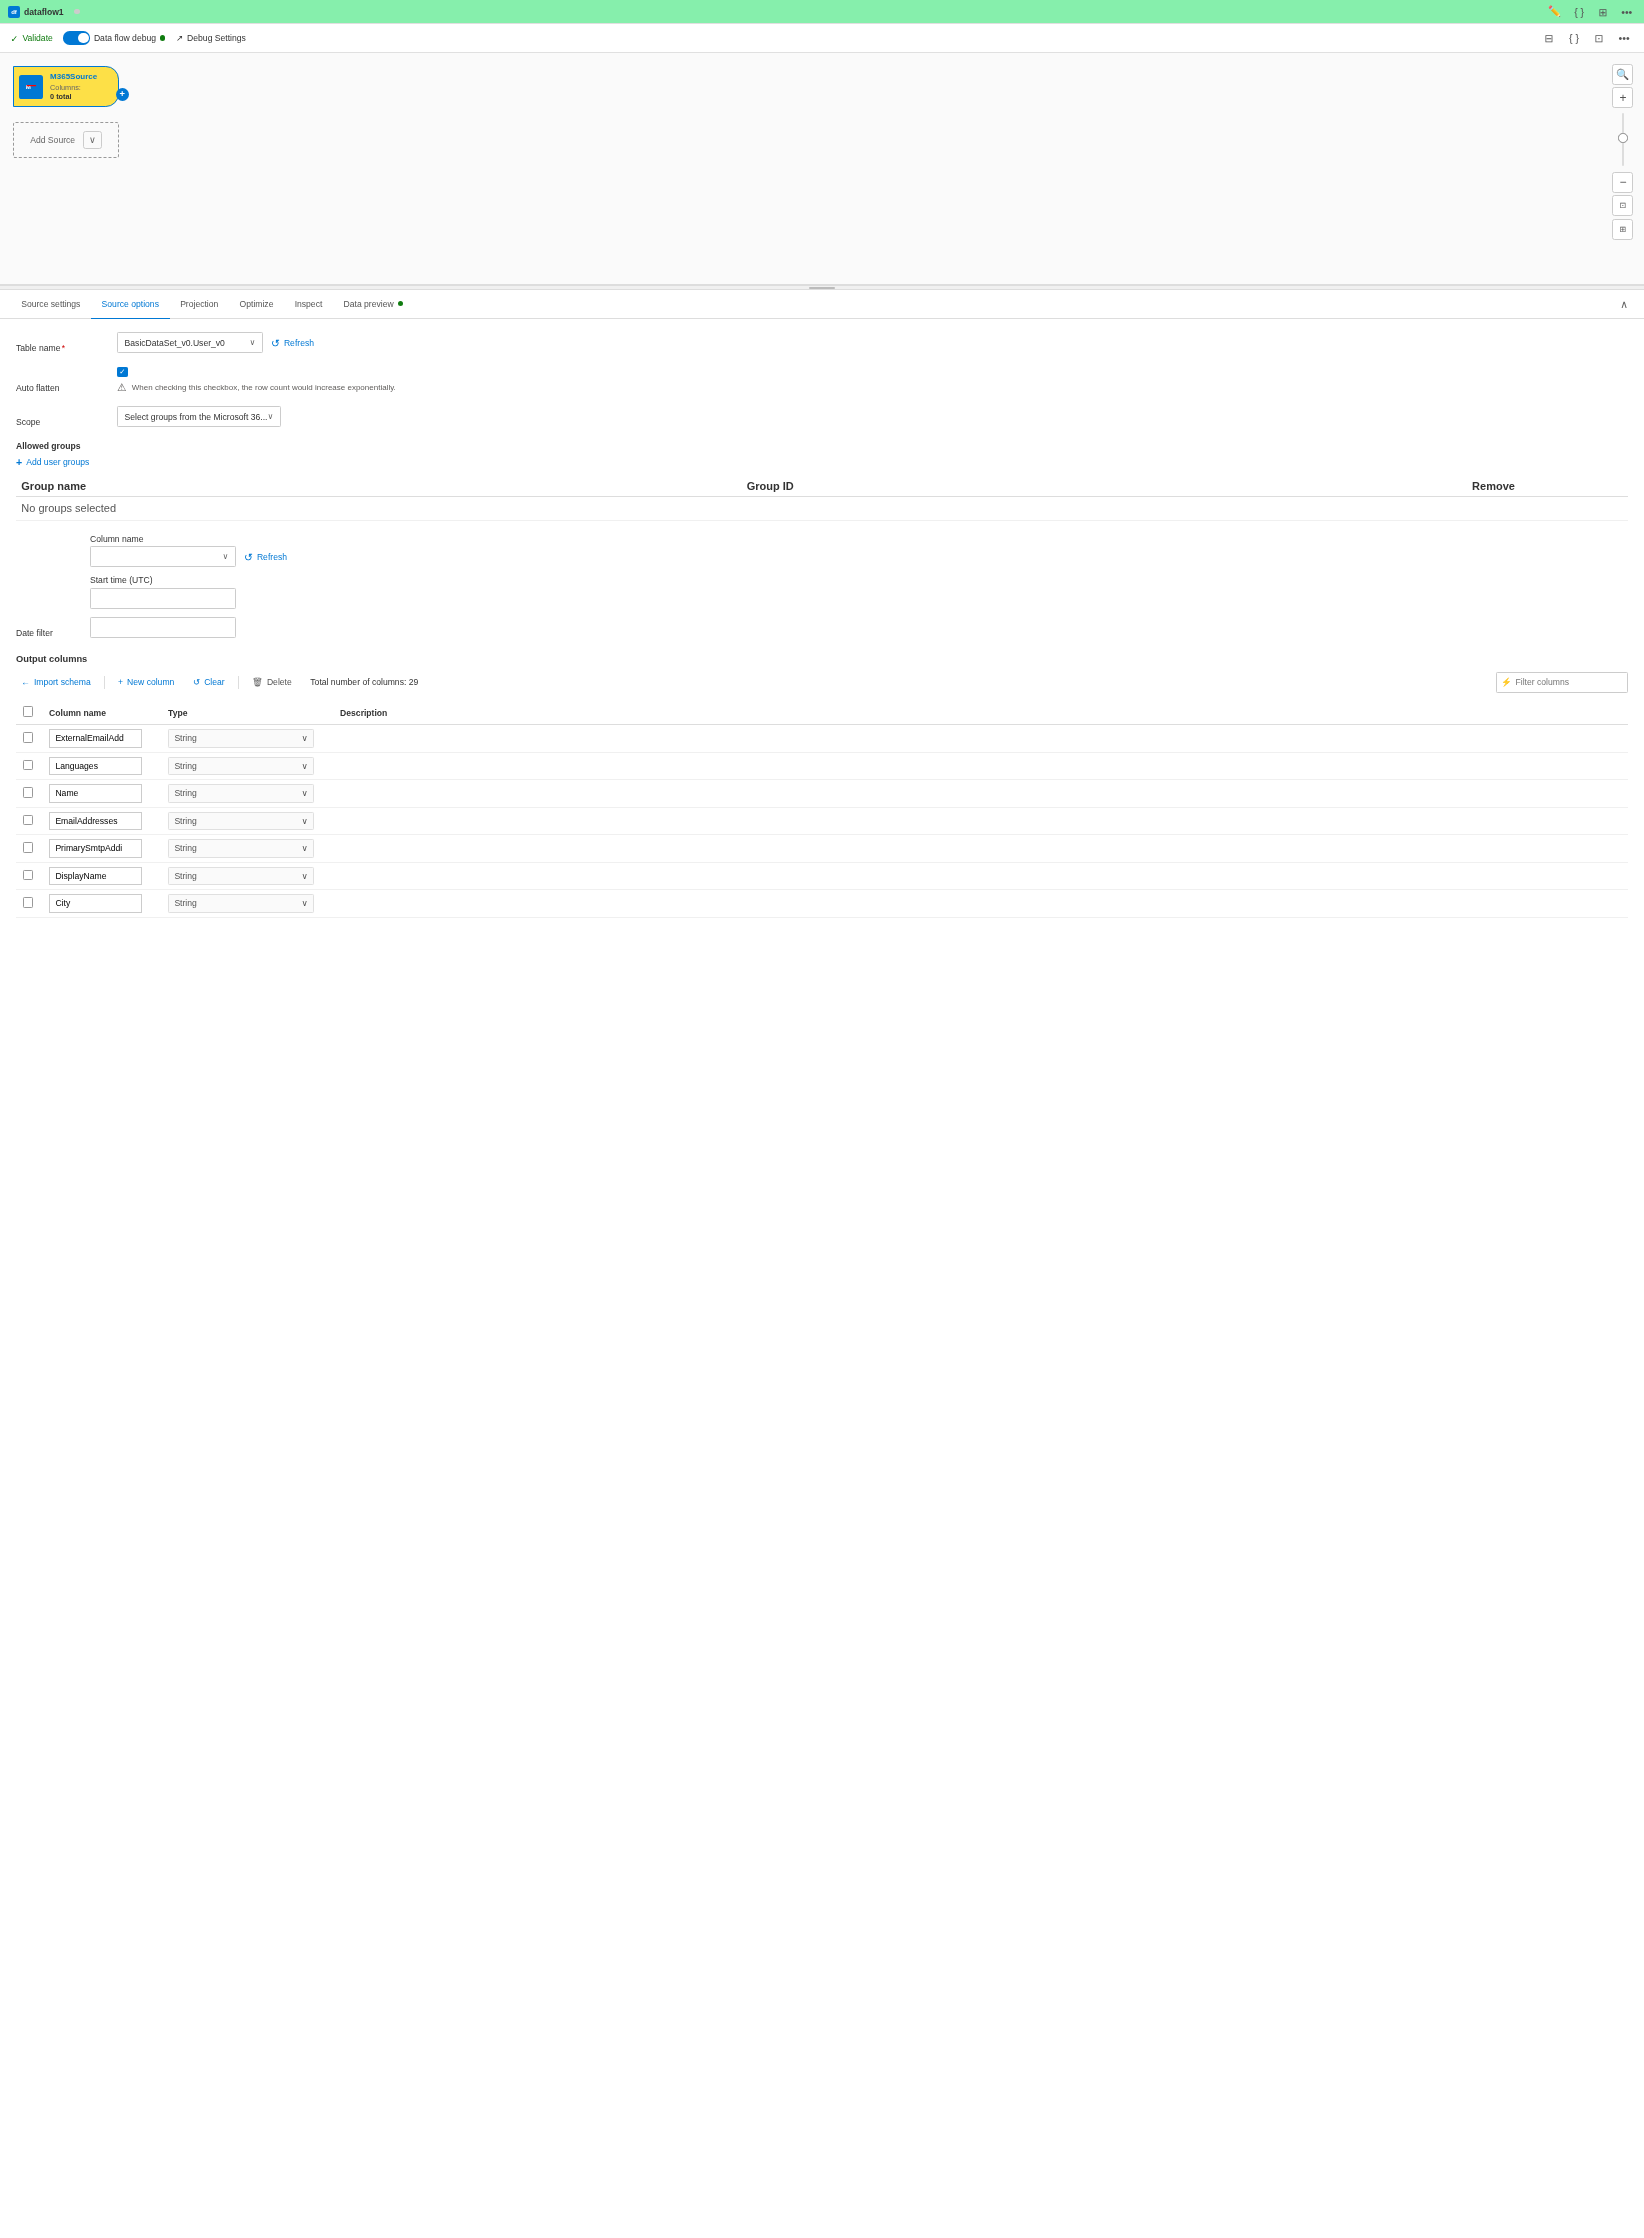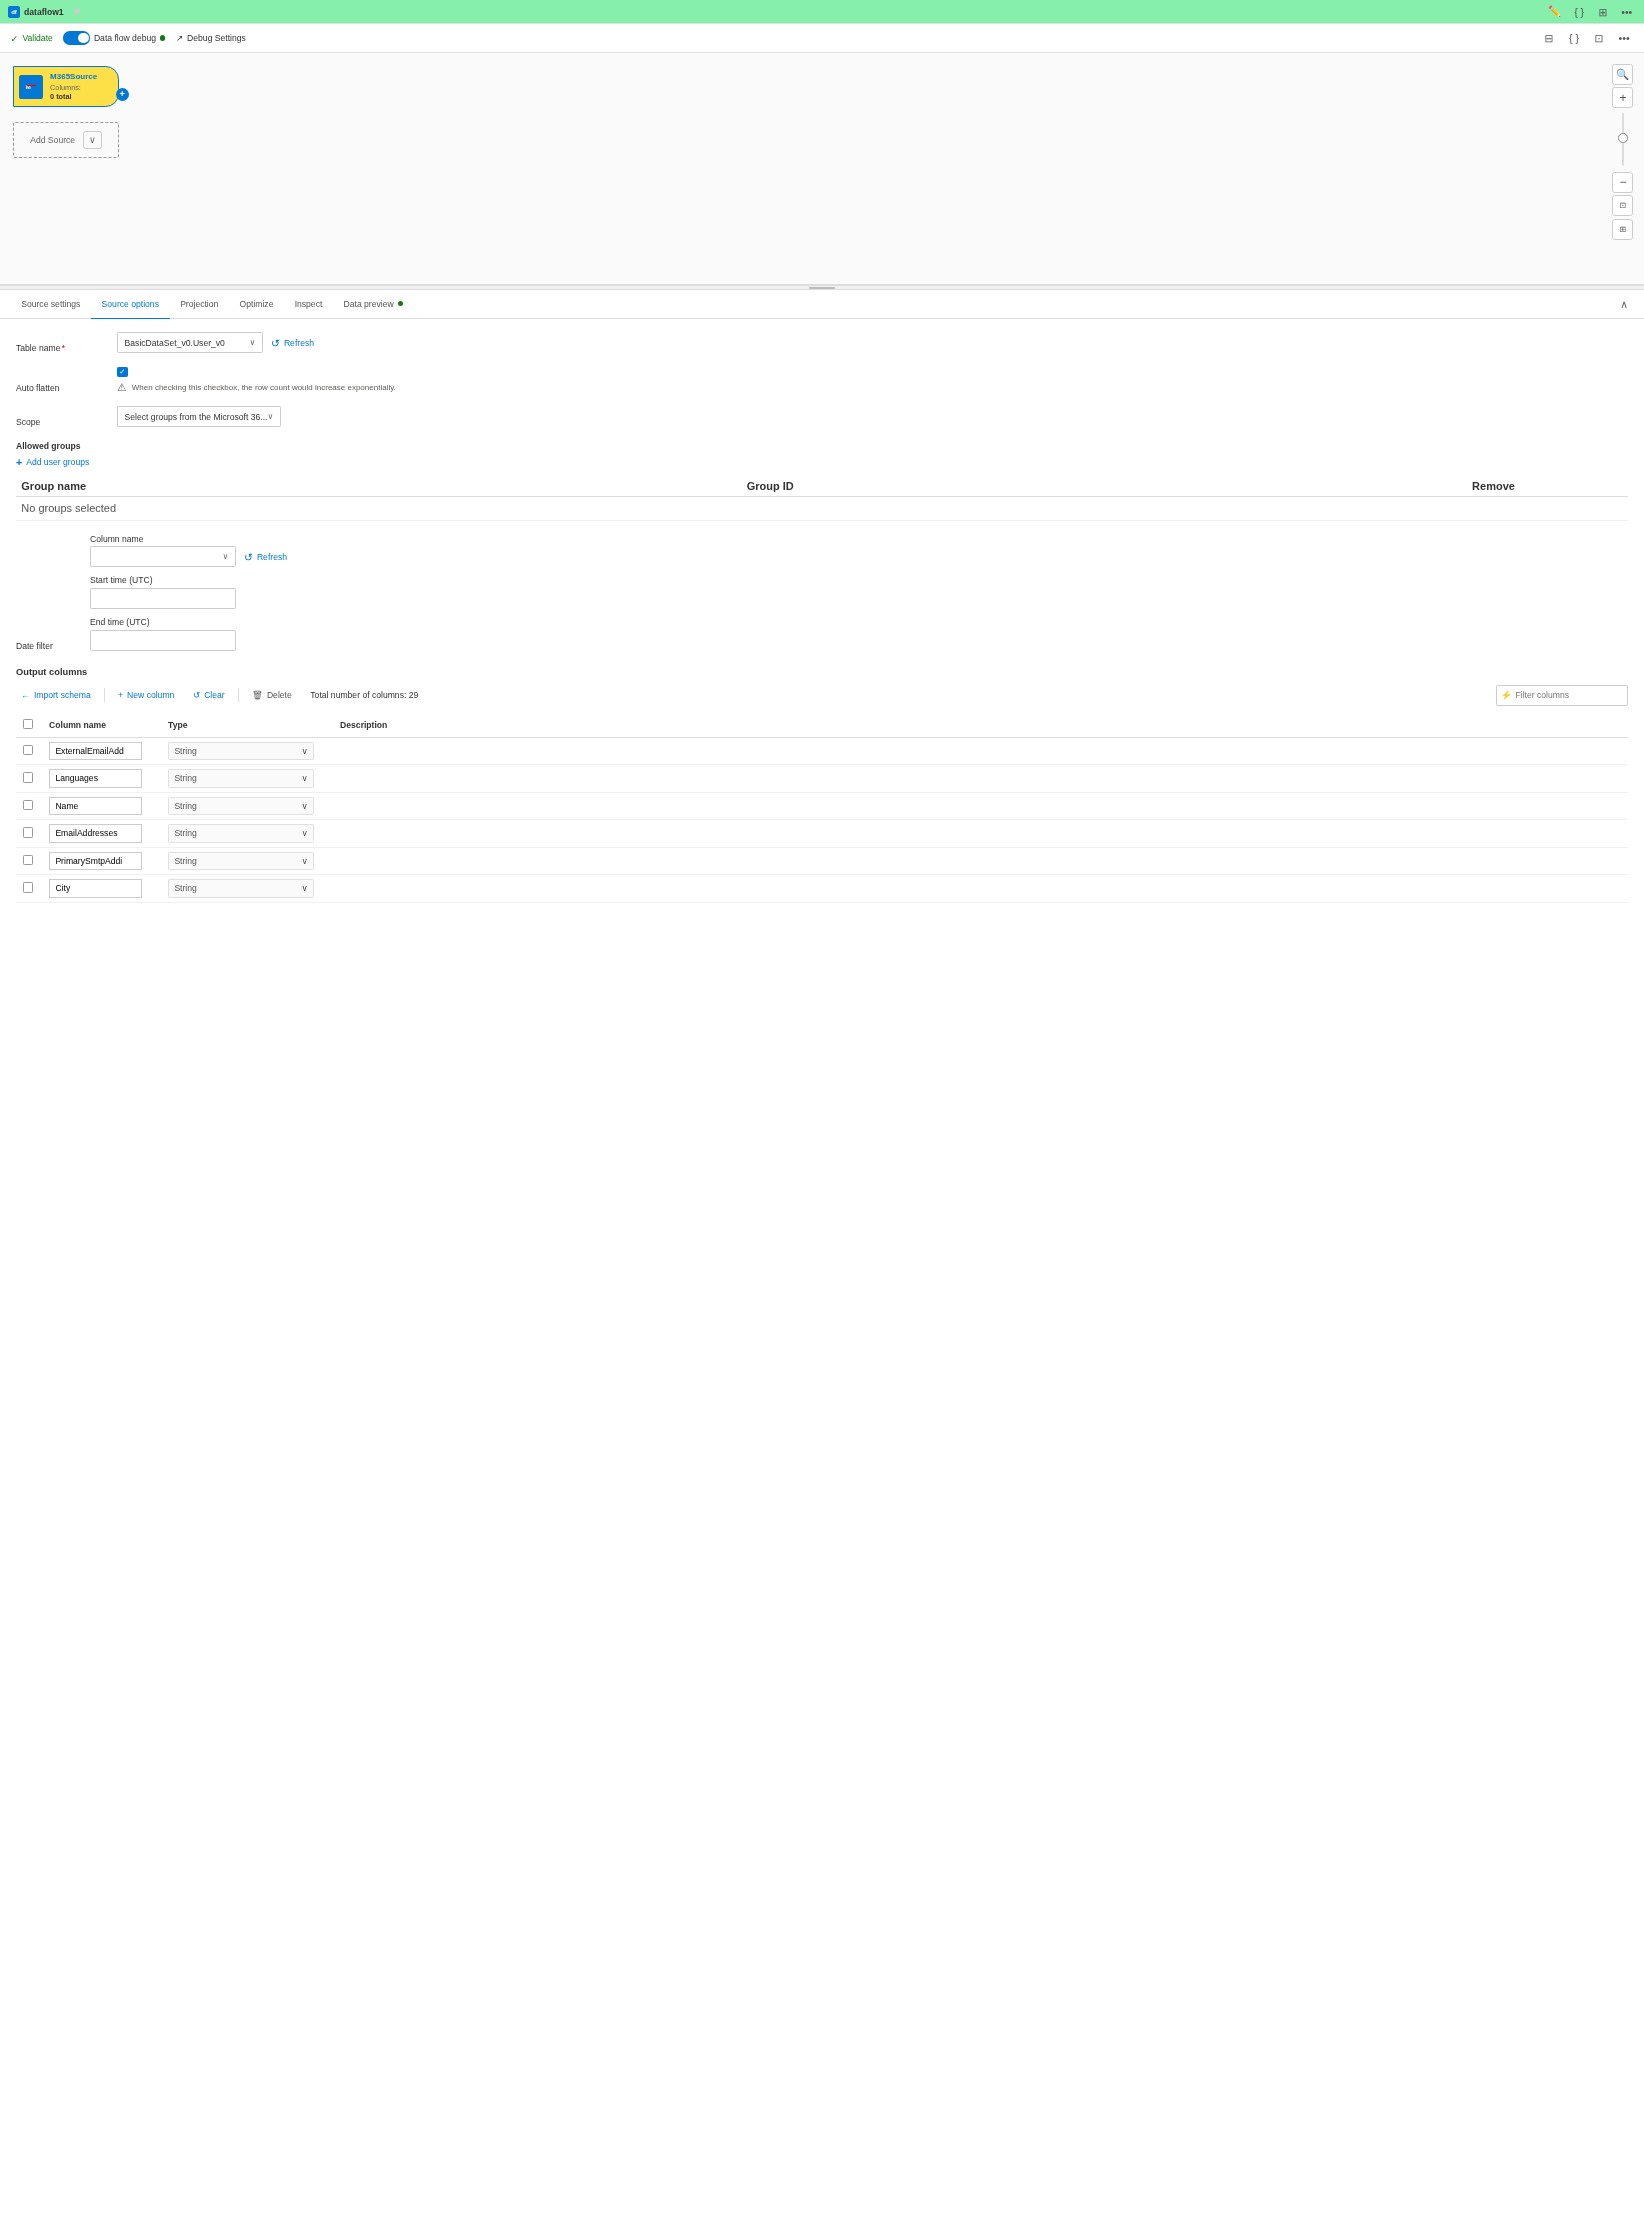--- a/index.html
+++ b/index.html
@@ -316,21 +316,20 @@
             </button>
           </div>
         </div>
 
         <div>
           <div class="sub-label">Start time (UTC)</div>
           <input class="text-input" type="text" style="">
         </div>
 
         <div>
-          <div class="sub-label">End time (UTC)</div>
           <input class="text-input" type="text" style="">
         </div>
       </div>
     </div>
 
     <div class="output-columns">
       <div class="output-title">Output columns</div>
       <div class="output-toolbar">
         <button class="output-btn">
           <span>←</span>
@@ -419,20 +418,31 @@
       <td class="type-cell">
         <div class="type-select">
           <span>String</span>
           <span>∨</span>
         </div>
       </td>
       <td class="desc-cell"></td>
     </tr>
             <tr>
       <td class="cb-cell"><div class="cb-unchecked"></div></td>
+      <td class="name-cell"><input class="name-input" type="text" value="DisplayName" style=""></td>
+      <td class="type-cell">
+        <div class="type-select">
+          <span>String</span>
+          <span>∨</span>
+        </div>
+      </td>
+      <td class="desc-cell"></td>
+    </tr>
+            <tr>
+      <td class="cb-cell"><div class="cb-unchecked"></div></td>
       <td class="name-cell"><input class="name-input" type="text" value="City" style=""></td>
       <td class="type-cell">
         <div class="type-select">
           <span>String</span>
           <span>∨</span>
         </div>
       </td>
       <td class="desc-cell"></td>
     </tr>
           </tbody>

